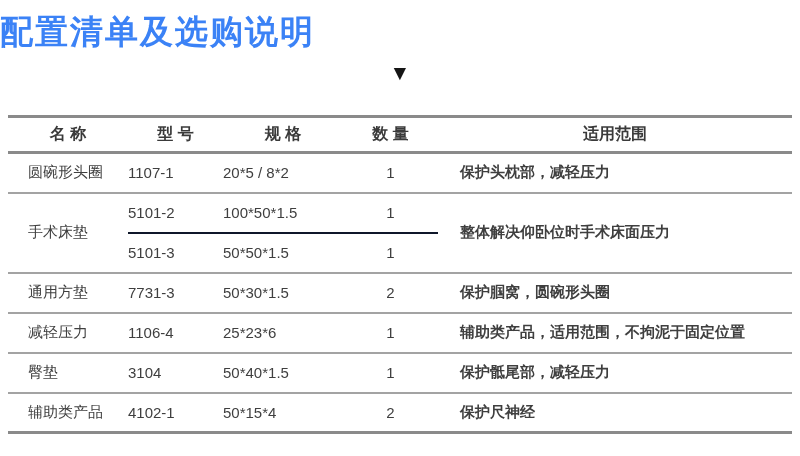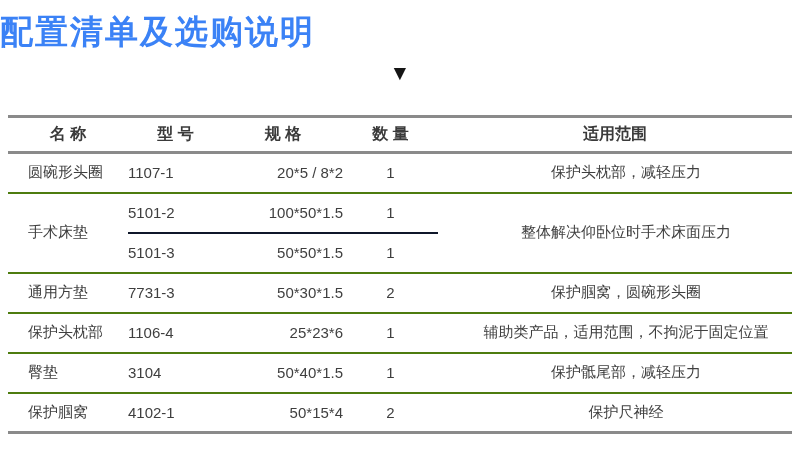--- a/index.html
+++ b/index.html
@@ -55,28 +55,28 @@
     font-weight: bold;
     color: #3a3a3a;
     text-align: center;
     vertical-align: middle;
     border-bottom: 3px solid #8a8a8a;
     padding: 0;
   }
   td {
     font-size: 15px;
     vertical-align: middle;
-    border-bottom: 2px solid #4d7c0f;
+    border-bottom: 2px solid #a3a3a3;
     padding: 0;
   }
   td.name  { text-align: left; padding-left: 20px; }
   td.model { }
-  td.spec  { text-align: right; }
+  td.spec  { text-align: left; }
   td.qty   { text-align: center; }
-  td.range { text-align: center; padding-left: 22px; }
+  td.range { text-align: left; padding-left: 22px; font-weight: bold; }
   
   tr.group-top td.divided { border-bottom: 2px solid #0f172a; }
 </style>
 </head>
 <body>
 
 <div class="page">
 
   <h1 class="title">配置清单及选购说明</h1>
 
@@ -120,35 +120,35 @@
         <td class="qty">1</td>
       </tr>
       <tr>
         <td class="name">通用方垫</td>
         <td class="model">7731-3</td>
         <td class="spec">50*30*1.5</td>
         <td class="qty">2</td>
         <td class="range">保护腘窝，圆碗形头圈</td>
       </tr>
       <tr>
-        <td class="name">保护头枕部</td>
+        <td class="name">减轻压力</td>
         <td class="model">1106-4</td>
         <td class="spec">25*23*6</td>
         <td class="qty">1</td>
         <td class="range">辅助类产品，适用范围，不拘泥于固定位置</td>
       </tr>
       <tr>
         <td class="name">臀垫</td>
         <td class="model">3104</td>
         <td class="spec">50*40*1.5</td>
         <td class="qty">1</td>
         <td class="range">保护骶尾部，减轻压力</td>
       </tr>
       <tr>
-        <td class="name">保护腘窝</td>
+        <td class="name">辅助类产品</td>
         <td class="model">4102-1</td>
         <td class="spec">50*15*4</td>
         <td class="qty">2</td>
         <td class="range">保护尺神经</td>
       </tr>
     </tbody>
   </table>
 
 </div>
 

